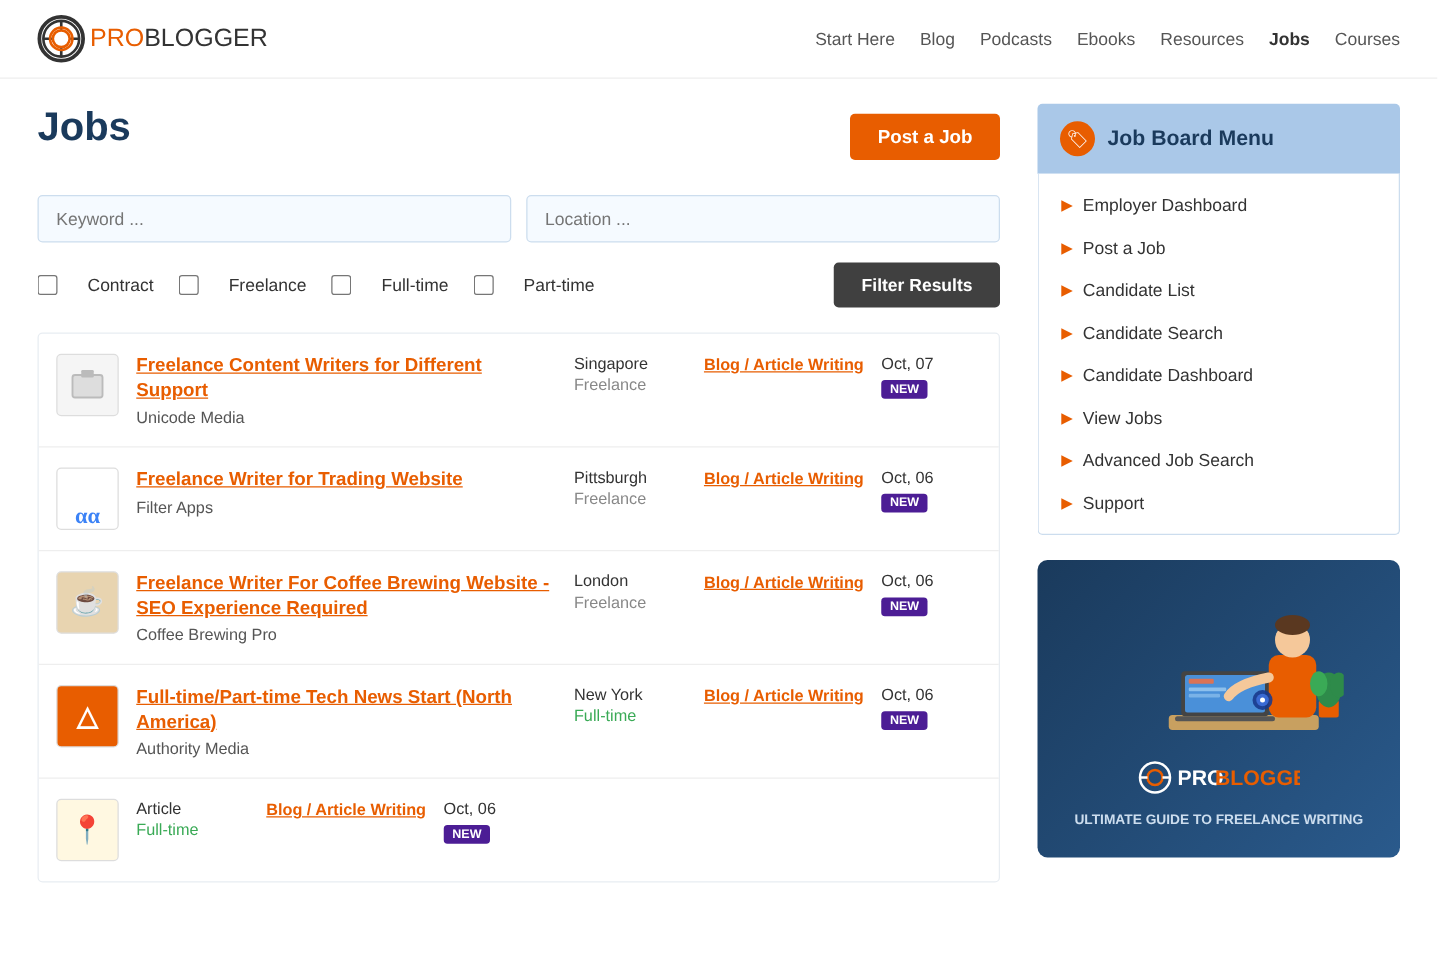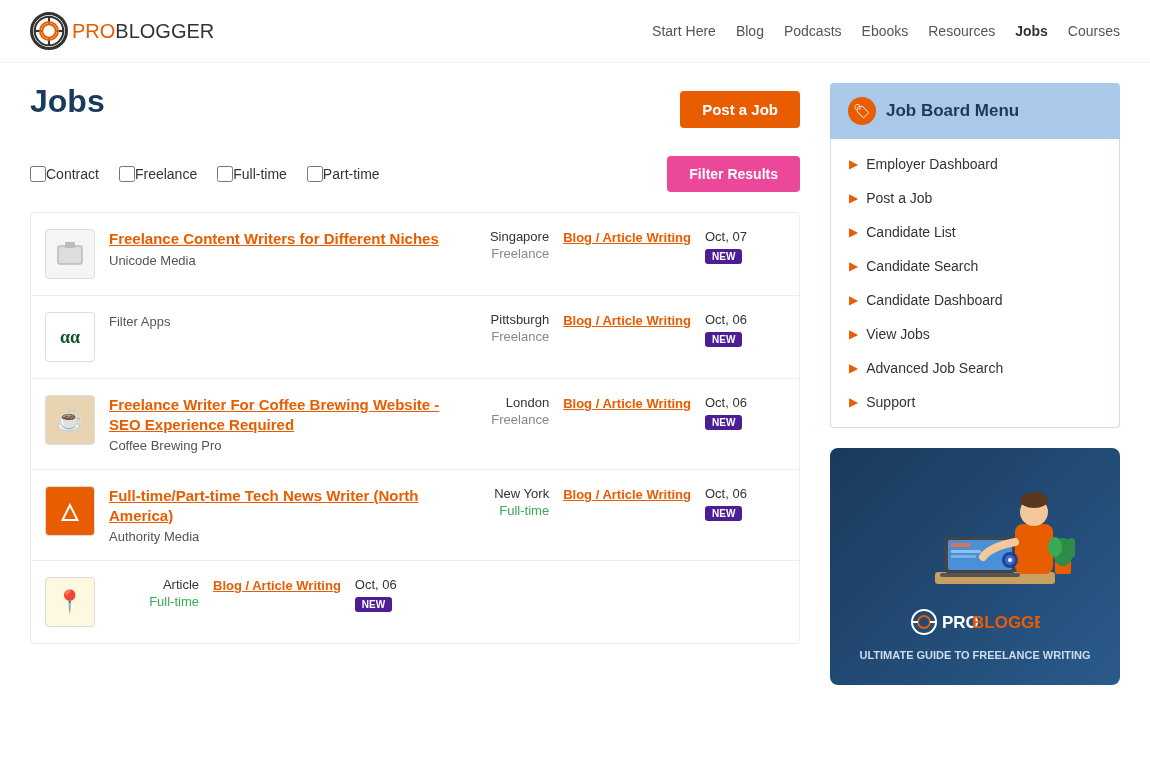--- a/index.html
+++ b/index.html
@@ -27,33 +27,33 @@
     
     .post-job-header { display: flex; justify-content: space-between; align-items: center; margin-bottom: 20px; }
     .btn-orange { background: #e85d00; color: #fff; border: none; padding: 10px 22px; border-radius: 4px; font-size: 15px; font-weight: 600; cursor: pointer; }
 
     
     .search-bar { display: flex; gap: 12px; margin-bottom: 16px; }
     .search-input { flex: 1; padding: 10px 14px; border: 1px solid #cde; border-radius: 4px; font-size: 14px; color: #888; background: #f5faff; outline: none; }
 
     
     .filters-row { display: flex; align-items: center; gap: 20px; margin-bottom: 20px; }
-    .filter-checkbox { display: flex; align-items: flex-start; gap: 0; font-size: 14px; color: #333; cursor: pointer; }
+    .filter-checkbox { display: flex; align-items: flex-start; gap: 24px; font-size: 14px; color: #333; cursor: pointer; }
     .filter-checkbox input { width: 16px; height: 16px; cursor: pointer; }
-    .filter-results-btn { margin-left: auto; background: #ec4899; color: #fff; border: none; padding: 10px 22px; border-radius: 4px; font-size: 14px; font-weight: 600; cursor: pointer; }
+    .filter-results-btn { margin-left: auto; background: #404040; color: #fff; border: none; padding: 10px 22px; border-radius: 4px; font-size: 14px; font-weight: 600; cursor: pointer; }
 
     
     .job-list { border: 1px solid #e8edf2; border-radius: 4px; }
     .job-row { display: flex; align-items: flex-start; padding: 16px 14px; border-bottom: 1px solid #eee; gap: 14px; }
     .job-row:last-child { border-bottom: none; }
     .job-logo { width: 50px; height: 50px; flex-shrink: 0; border: 1px solid #ddd; border-radius: 4px; display: flex; align-items: center; justify-content: center; font-size: 20px; font-weight: 700; color: #555; overflow: hidden; background: #f5f5f5; }
     .job-info { flex: 1; min-width: 0; }
     .job-title { font-size: 15px; font-weight: 600; color: #e85d00; text-decoration: underline; cursor: pointer; line-height: 1.3; margin-bottom: 4px; }
     .job-company { font-size: 13px; color: #555; margin-top: 2px; }
-    .job-location { text-align: right; min-width: 90px; font-size: 13px; color: #333; }
+    .job-location { text-align: left; min-width: 90px; font-size: 13px; color: #333; }
     .job-location .city { font-weight: 500; margin-bottom: 2px; }
     .job-location .type { color: #888; }
     .job-location .type.full-time { color: #3aaa56; }
     .job-category { min-width: 120px; text-align: center; }
     .job-category a { color: #e85d00; text-decoration: underline; font-size: 13px; font-weight: 600; cursor: pointer; }
     .job-date { min-width: 80px; text-align: left; font-size: 13px; color: #333; }
     .job-date .date { margin-bottom: 4px; }
     .badge-new { background: #4c1d95; color: #fff; font-size: 10px; font-weight: 700; padding: 2px 7px; border-radius: 3px; display: inline-block; }
 
     
@@ -103,20 +103,24 @@
 
 <div class="main-container">
 
   <div class="content">
 
     <div class="post-job-header">
       <h1 class="page-title">Jobs</h1>
       <button class="btn-orange">Post a Job</button>
     </div>
 
+    <div class="search-bar">
+      <input class="search-input" type="text" placeholder="Keyword ..." style="">
+      <input class="search-input" type="text" placeholder="Location ..." style="">
+    </div>
 
     <div class="filters-row">
       <label class="filter-checkbox">
         <input type="checkbox" style="">
         <span>Contract</span>
       </label>
       <label class="filter-checkbox">
         <input type="checkbox" style="">
         <span>Freelance</span>
       </label>
@@ -134,41 +138,42 @@
     <div class="job-list">
 
       <div class="job-row">
         <div class="job-logo" style="background:#f5f5f5;">
           <svg width="32" height="32" viewBox="0 0 32 32">
               <rect x="4" y="8" width="24" height="18" rx="2" fill="#ddd" stroke="#bbb" stroke-width="1.5"></rect>
               <rect x="11" y="4" width="10" height="6" rx="1" fill="#bbb"></rect>
             </svg>
         </div>
         <div class="job-info">
-          <div class="job-title">Freelance Content Writers for Different Niches</div>
+          <div class="job-title">Freelance Content Writers for Different Support</div>
           <div class="job-company">Unicode Media</div>
         </div>
         <div class="job-location">
           <div class="city">Singapore</div>
           <div class="type">Freelance</div>
         </div>
         <div class="job-category">
           <a>Blog / Article Writing</a>
         </div>
         <div class="job-date">
           <div class="date">Oct, 07</div>
           <span class="badge-new">NEW</span>
         </div>
       </div>
 
       <div class="job-row">
-        <div class="job-logo" style="background:#fff; font-size:18px; font-weight:900; color:#14532d; font-family:serif;">
+        <div class="job-logo" style="background:#fff; font-size:18px; font-weight:900; color:#3b82f6; font-family:serif;align-items:flex-end;">
           <span>αα</span>
         </div>
         <div class="job-info">
+          <div class="job-title">Freelance Writer for Trading Website</div>
           <div class="job-company">Filter Apps</div>
         </div>
         <div class="job-location">
           <div class="city">Pittsburgh</div>
           <div class="type">Freelance</div>
         </div>
         <div class="job-category">
           <a>Blog / Article Writing</a>
         </div>
         <div class="job-date">
@@ -196,21 +201,21 @@
           <div class="date">Oct, 06</div>
           <span class="badge-new">NEW</span>
         </div>
       </div>
 
       <div class="job-row">
         <div class="job-logo" style="background:#e85d00; color:#fff; font-size:22px;">
           <span>△</span>
         </div>
         <div class="job-info">
-          <div class="job-title">Full-time/Part-time Tech News Writer (North America)</div>
+          <div class="job-title">Full-time/Part-time Tech News Start (North America)</div>
           <div class="job-company">Authority Media</div>
         </div>
         <div class="job-location">
           <div class="city">New York</div>
           <div class="type full-time">Full-time</div>
         </div>
         <div class="job-category">
           <a>Blog / Article Writing</a>
         </div>
         <div class="job-date">

